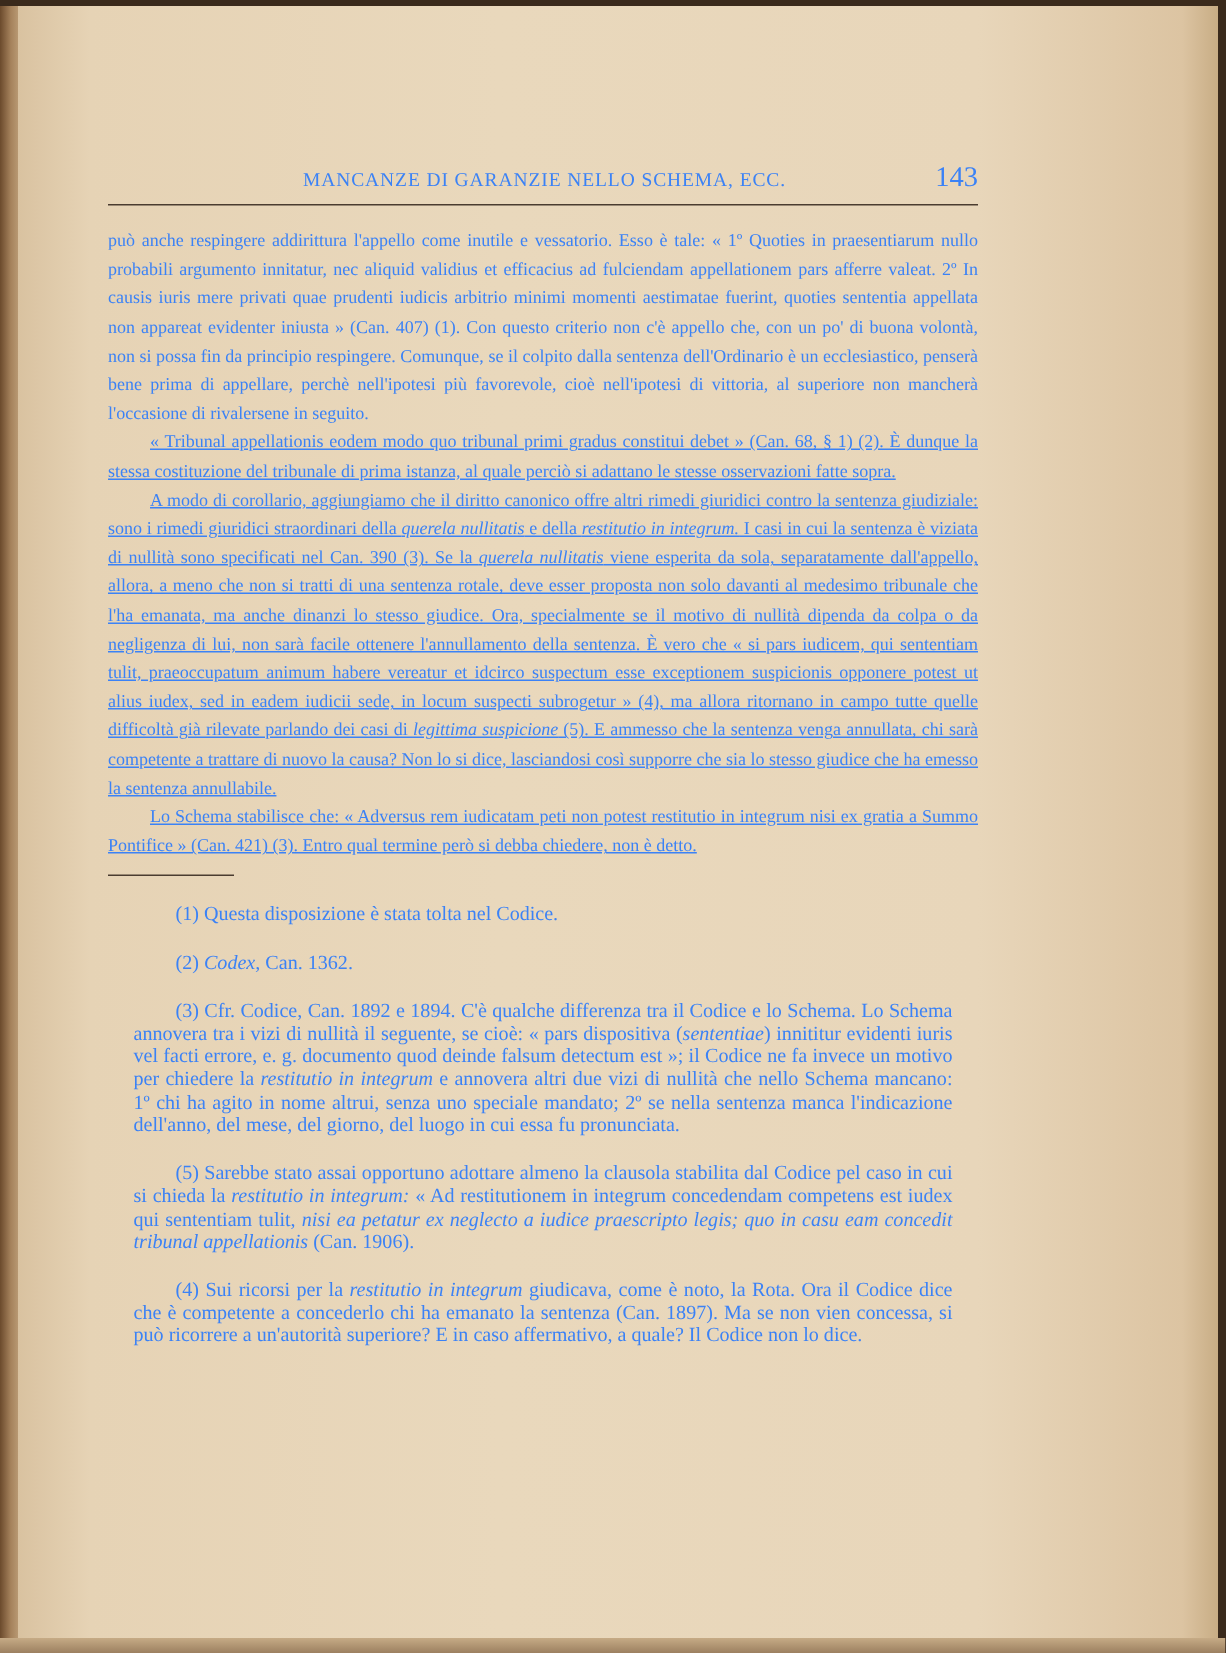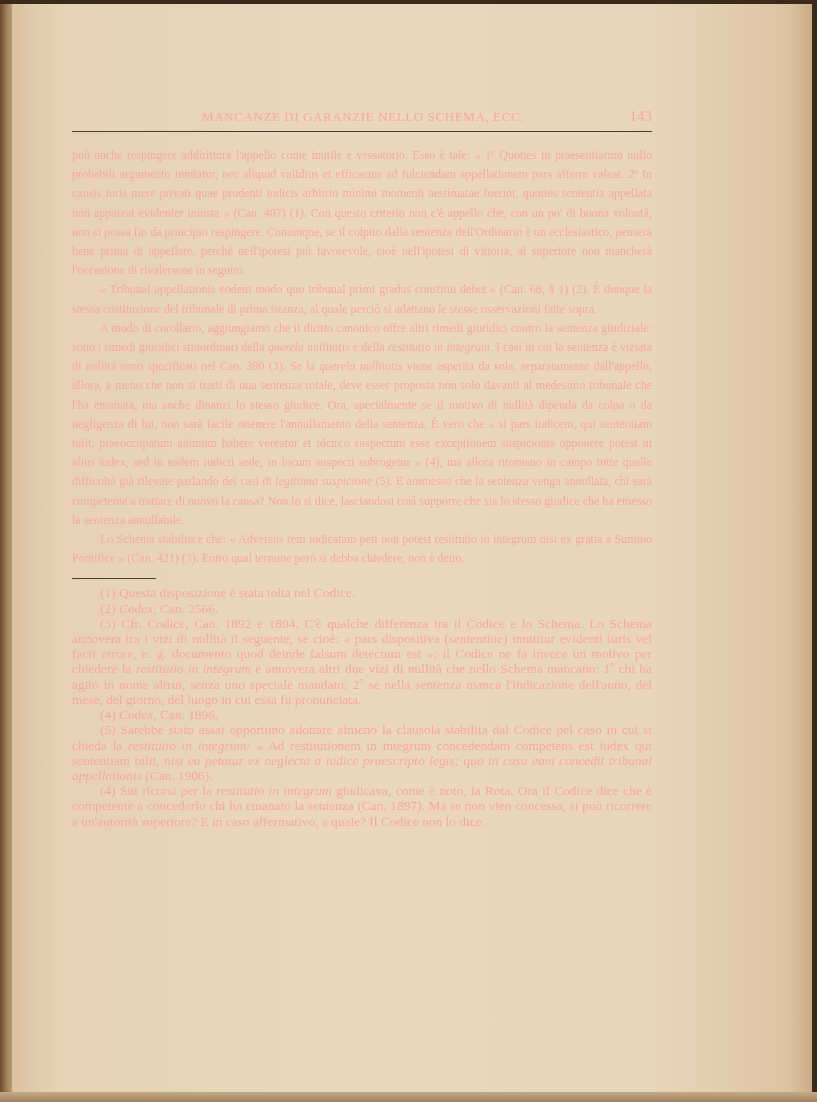--- a/index.html
+++ b/index.html
@@ -16,38 +16,38 @@
       position: absolute; left: 0; top: 4px; width: 18px; height: 1092px;
       background: linear-gradient(90deg, #6b4a2c 0%, #a5825c 40%, #cfb48d 100%);
     }
     .bottom-edge {
       position: absolute; left: 0; top: 1092px; width: 817px; height: 10px;
       background: linear-gradient(180deg, #c6ab86 0%, #9c8060 100%);
     }
     .content {
       position: absolute; left: 72px; top: 108px; width: 580px;
       font-family: "Liberation Serif", "DejaVu Serif", serif;
-      color: #fca5a5;
+      color: #3b82f6;
     }
     .running-head {
       display: flex; justify-content: space-between; align-items: baseline;
       font-size: 12px; letter-spacing: 0.6px;
       padding-bottom: 6px; border-bottom: 1px solid #4a3c30;
     }
     .running-head .title { margin-left: 130px; font-variant: small-caps; font-size: 13px; }
-    .running-head .folio { font-size: 15px; letter-spacing: 0; text-align: right; }
+    .running-head .folio { font-size: 19px; letter-spacing: 0; text-align: right; }
     .body-text {
       margin-top: 14px; font-size: 12px; line-height: 19.2px;
       text-align: justify;
     }
     .body-text p { margin: 0; text-indent: 0; }
-    .body-text p.indent { text-indent: 28px; }
+    .body-text p.indent { text-indent: 28px; text-decoration: underline; }
     .fn-rule { width: 84px; border-top: 1px solid #4a3c30; margin: 10px 0 6px 0; }
     .footnotes { font-size: 13.4px; line-height: 15.2px; text-align: justify; }
-    .footnotes p { margin: 0; text-indent: 28px; }
+    .footnotes p { margin: 17px; text-indent: 28px; }
     i { font-style: italic; }
   </style>
 </head>
 <body>
 
 <div class="spine-shadow"></div>
 <div class="page"></div>
 <div class="bottom-edge"></div>
 
 <div class="content">
@@ -60,19 +60,18 @@
       <p><span>può anche respingere addirittura l'appello come inutile e vessatorio. Esso è tale: « 1º Quoties in praesentiarum nullo probabili argumento innitatur, nec aliquid validius et efficacius ad fulciendam appellationem pars afferre valeat. 2º In causis iuris mere privati quae prudenti iudicis arbitrio minimi momenti aestimatae fuerint, quoties sententia appellata non appareat evidenter iniusta » (Can. 407) (1). Con questo criterio non c'è appello che, con un po' di buona volontà, non si possa fin da principio respingere. Comunque, se il colpito dalla sentenza dell'Ordinario è un ecclesiastico, penserà bene prima di appellare, perchè nell'ipotesi più favorevole, cioè nell'ipotesi di vittoria, al superiore non mancherà l'occasione di rivalersene in seguito.</span></p>
       <p class="indent"><span>« Tribunal appellationis eodem modo quo tribunal primi gradus constitui debet » (Can. 68, § 1) (2). È dunque la stessa costituzione del tribunale di prima istanza, al quale perciò si adattano le stesse osservazioni fatte sopra.</span></p>
       <p class="indent"><span>A modo di corollario, aggiungiamo che il diritto canonico offre altri rimedi giuridici contro la sentenza giudiziale: sono i rimedi giuridici straordinari della </span><i>querela nullitatis</i><span> e della </span><i>restitutio in integrum.</i><span> I casi in cui la sentenza è viziata di nullità sono specificati nel Can. 390 (3). Se la </span><i>querela nullitatis</i><span> viene esperita da sola, separatamente dall'appello, allora, a meno che non si tratti di una sentenza rotale, deve esser proposta non solo davanti al medesimo tribunale che l'ha emanata, ma anche dinanzi lo stesso giudice. Ora, specialmente se il motivo di nullità dipenda da colpa o da negligenza di lui, non sarà facile ottenere l'annullamento della sentenza. È vero che « si pars iudicem, qui sententiam tulit, praeoccupatum animum habere vereatur et idcirco suspectum esse exceptionem suspicionis opponere potest ut alius iudex, sed in eadem iudicii sede, in locum suspecti subrogetur » (4), ma allora ritornano in campo tutte quelle difficoltà già rilevate parlando dei casi di </span><i>legittima suspicione</i><span> (5). E ammesso che la sentenza venga annullata, chi sarà competente a trattare di nuovo la causa? Non lo si dice, lasciandosi così supporre che sia lo stesso giudice che ha emesso la sentenza annullabile.</span></p>
       <p class="indent"><span>Lo Schema stabilisce che: « Adversus rem iudicatam peti non potest restitutio in integrum nisi ex gratia a Summo Pontifice » (Can. 421) (3). Entro qual termine però si debba chiedere, non è detto.</span></p>
     </div>
 
   <div class="fn-rule"></div>
 
   <div class="footnotes" id="footnotes">
       <p><span>(1) Questa disposizione è stata tolta nel Codice.</span></p>
-      <p><span>(2) </span><i>Codex,</i><span> Can. 2566.</span></p>
+      <p><span>(2) </span><i>Codex,</i><span> Can. 1362.</span></p>
       <p><span>(3) Cfr. Codice, Can. 1892 e 1894. C'è qualche differenza tra il Codice e lo Schema. Lo Schema annovera tra i vizi di nullità il seguente, se cioè: « pars dispositiva (</span><i>sententiae</i><span>) innititur evidenti iuris vel facti errore, e. g. documento quod deinde falsum detectum est »; il Codice ne fa invece un motivo per chiedere la </span><i>restitutio in integrum</i><span> e annovera altri due vizi di nullità che nello Schema mancano: 1º chi ha agito in nome altrui, senza uno speciale mandato; 2º se nella sentenza manca l'indicazione dell'anno, del mese, del giorno, del luogo in cui essa fu pronunciata.</span></p>
-      <p><span>(4) </span><i>Codex,</i><span> Can. 1896.</span></p>
       <p><span>(5) Sarebbe stato assai opportuno adottare almeno la clausola stabilita dal Codice pel caso in cui si chieda la </span><i>restitutio in integrum:</i><span> « Ad restitutionem in integrum concedendam competens est iudex qui sententiam tulit, </span><i>nisi ea petatur ex neglecto a iudice praescripto legis; quo in casu eam concedit tribunal appellationis</i><span> (Can. 1906).</span></p>
       <p><span>(4) Sui ricorsi per la </span><i>restitutio in integrum</i><span> giudicava, come è noto, la Rota. Ora il Codice dice che è competente a concederlo chi ha emanato la sentenza (Can. 1897). Ma se non vien concessa, si può ricorrere a un'autorità superiore? E in caso affermativo, a quale? Il Codice non lo dice.</span></p>
     </div>
 </div>
 
 </body></html>

